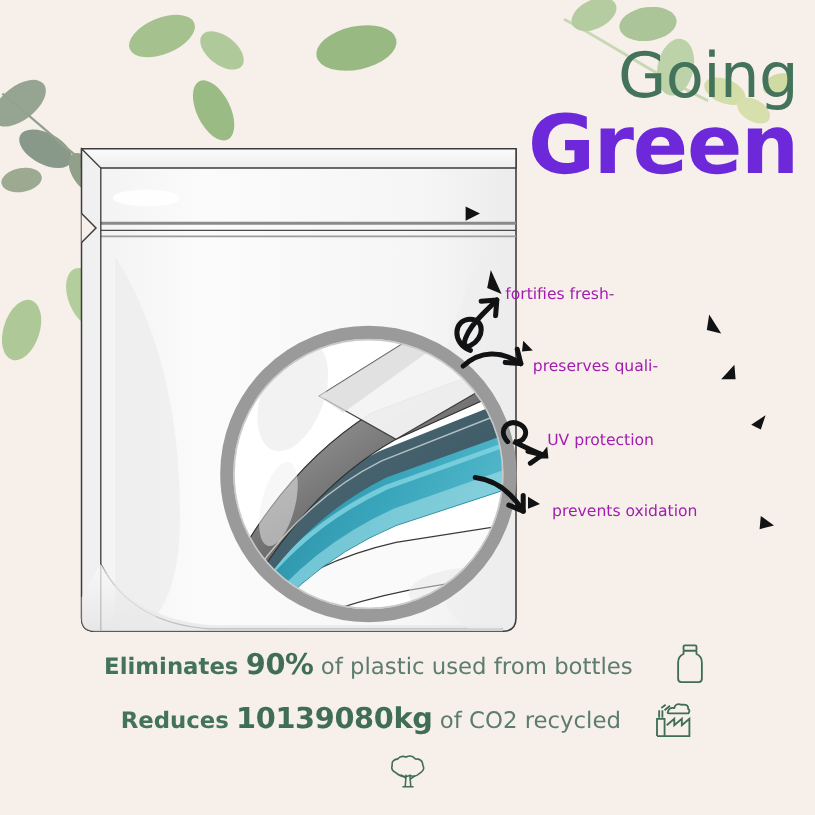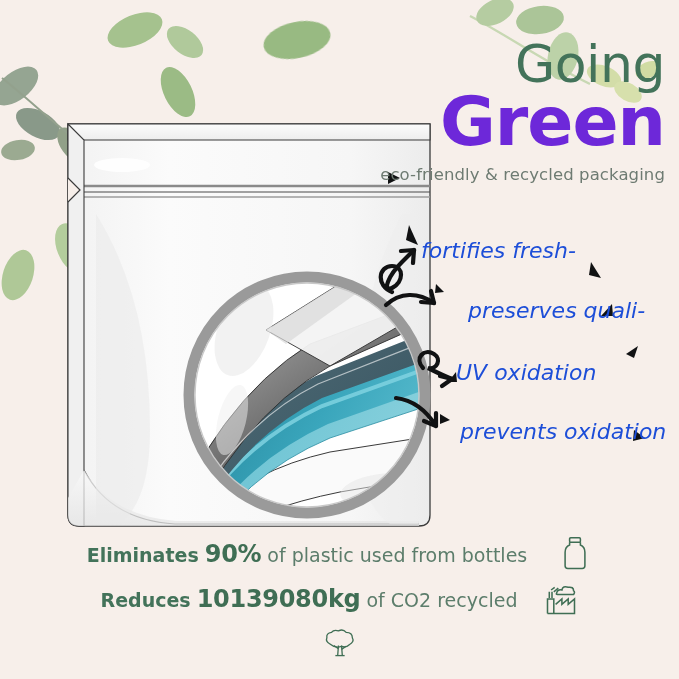--- a/index.html
+++ b/index.html
@@ -50,29 +50,28 @@
     font-size:16.5px;
     color:#6E7B72;
     font-weight:400;
     letter-spacing:0.1px;
     font-family:"DejaVu Sans", sans-serif;
   }
 
   
   .feature-label {
     position:absolute;
-    font-size:22px;
-    color:#1d4ed8;
+    font-size:13px;
+    color:#a21caf;
     font-weight:400;
     white-space:nowrap;
     font-family:"DejaVu Sans", sans-serif;
-    font-style:italic;
   }
   #feat-0 { left:421px; top:238px; }
-  #feat-1 { left:468px; top:298px; }
+  #feat-1 { left:444px; top:298px; }
   #feat-2 { left:456px; top:360px; }
   #feat-3 { left:460px; top:419px; }
 
   
   #stats { position:absolute; left:0; top:534px; width:679px; }
   .stat-row {
     display:flex;
     align-items:center;
     justify-content:center;
     gap:27px;
@@ -257,28 +256,25 @@
       <path d="M626 354 L638 346 L634 358 Z"></path>
       <path d="M440 414 L450 420 L440 424 Z"></path>
       <path d="M634 430 L645 438 L633 441 Z"></path>
       <path d="M388 172 L400 178 L388 184 Z"></path>
     </g>
   </svg>
 
   <div id="heading">
     <div id="title-going">Going</div>
     <div id="title-green">Green</div>
-    <div id="subtitle-row">
-      <span id="subtitle">eco-friendly &amp; recycled packaging</span>
-    </div>
   </div>
 
   <div class="feature-label" id="feat-0">fortifies fresh-</div>
   <div class="feature-label" id="feat-1">preserves quali-</div>
-  <div class="feature-label" id="feat-2">UV oxidation</div>
+  <div class="feature-label" id="feat-2">UV protection</div>
   <div class="feature-label" id="feat-3">prevents oxidation</div>
 
   <div id="stats">
 
     <div class="stat-row" id="stat-row-0">
       <span class="stat-text"><span class="stat-lead">Eliminates</span>
         <span class="stat-value">90%</span>
         <span class="stat-tail">of plastic used from bottles</span>
       </span>
       <svg class="stat-icon" viewBox="0 0 34 40" xmlns="http://www.w3.org/2000/svg" fill="none" stroke="#3F6E54" stroke-width="1.7">

